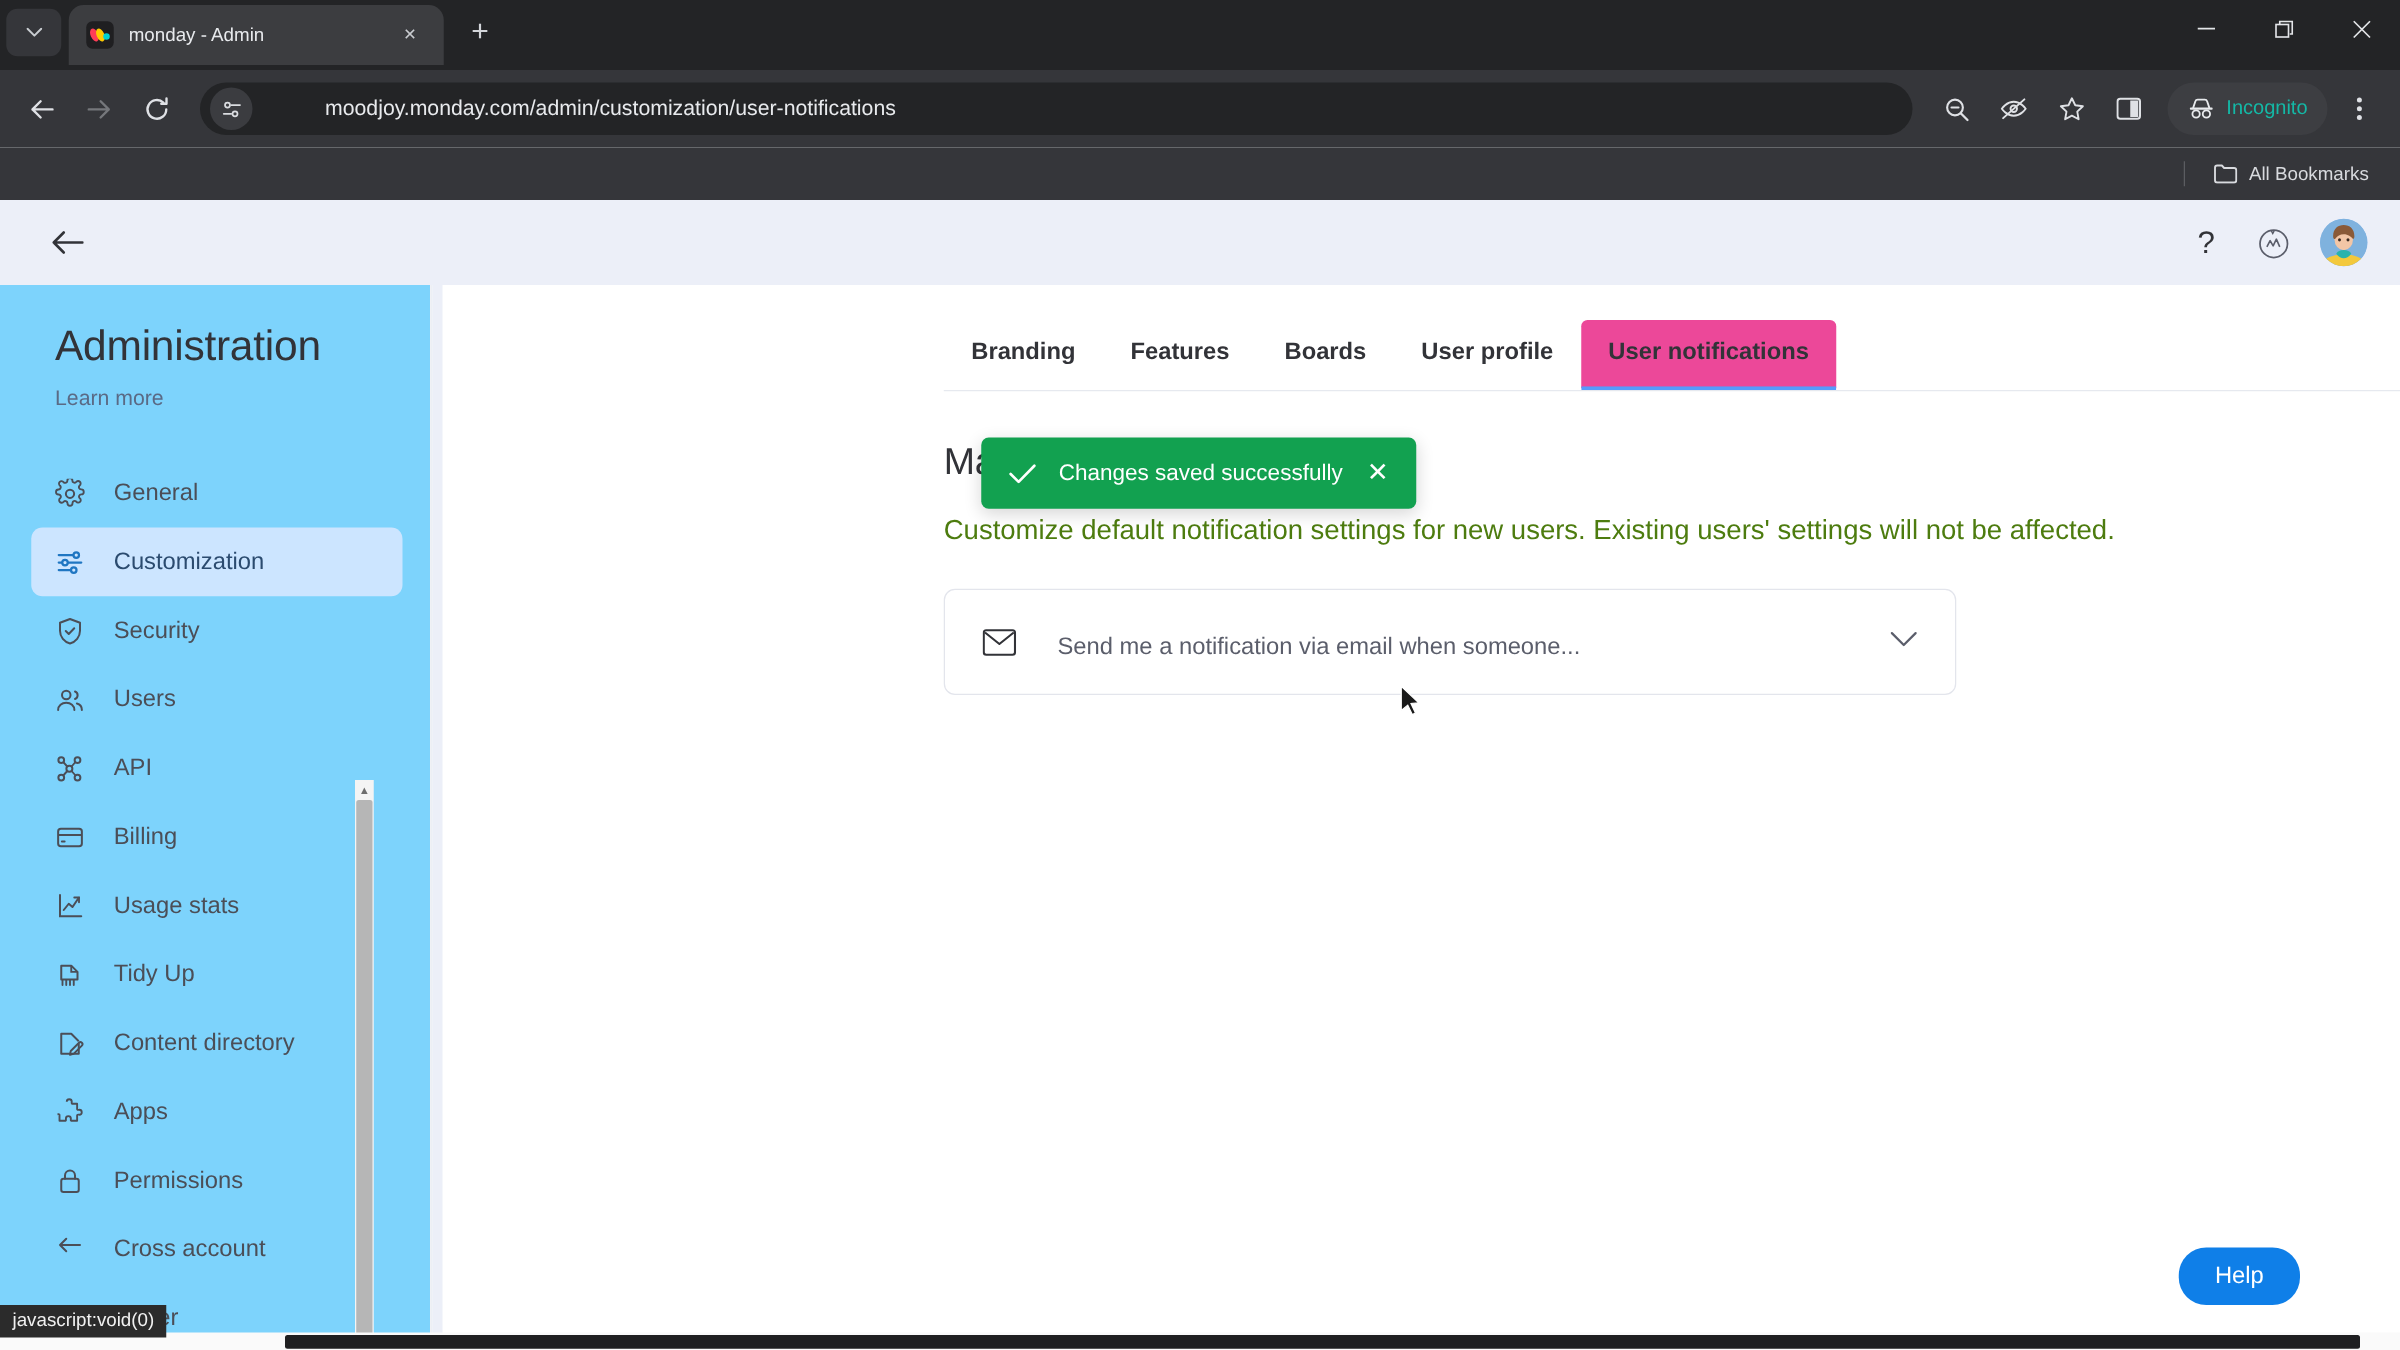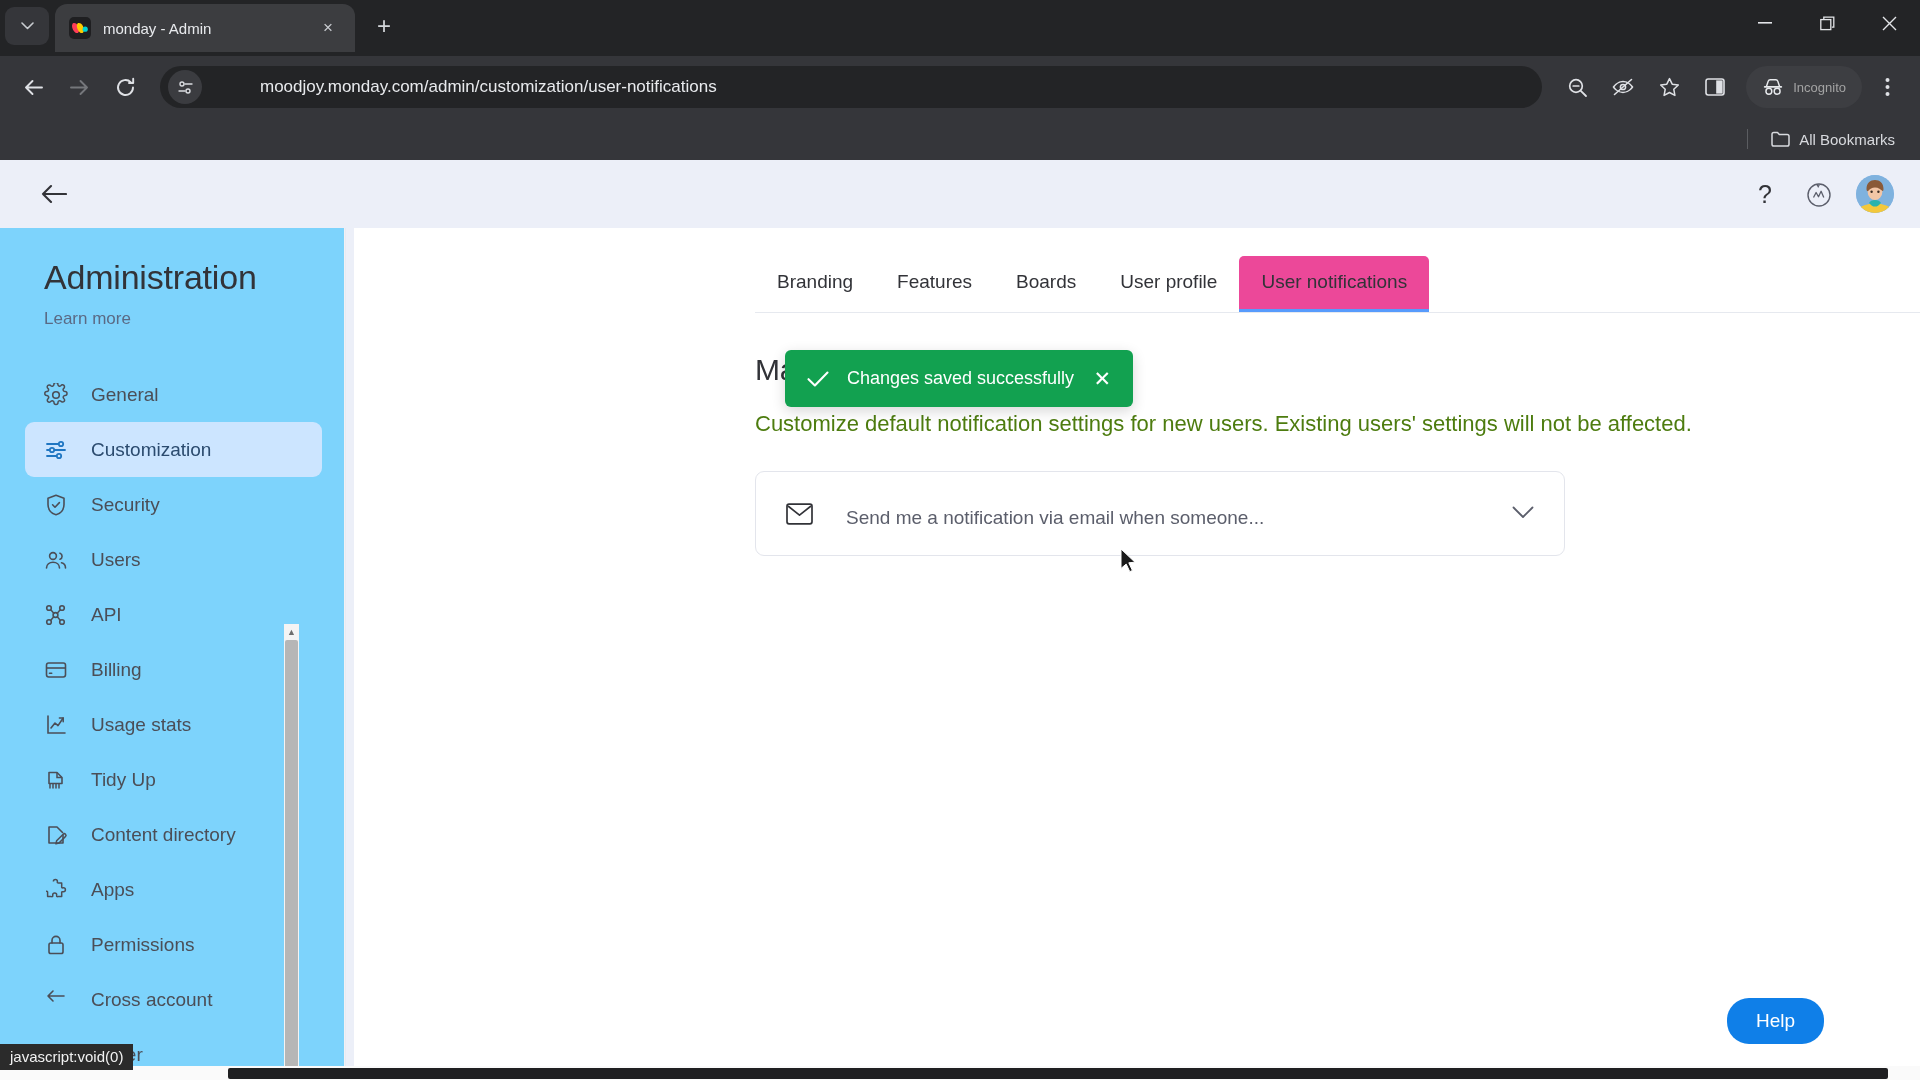--- a/index.html
+++ b/index.html
@@ -120,21 +120,21 @@
     color: #dfe1e5; border-radius: 50%;
     flex: 0 0 auto;
   }
   .incognito-pill {
     height: 42px;
     display: flex; align-items: center;
     gap: 9px;
     padding: 0 16px;
     background: #3d3e42;
     border-radius: 21px;
-    color: #a3a3a3; font-size: 13px;
+    color: #14b8a6; font-size: 16px;
     margin-left: 6px;
     flex: 0 0 auto;
   }
 
   .bookmarkbar {
     height: 42px;
     background: #35363a;
     display: flex; align-items: center;
     justify-content: flex-end;
     padding-right: 16px;
@@ -281,20 +281,21 @@
     margin-left: 371px;
     margin-top: 28px;
     border-bottom: 1px solid #e6e9ef;
     width: calc(100% - 371px);
   }
   .tab-item {
     padding: 15px 22px 16px 22px;
     font-size: 19px;
     color: #323338;
     white-space: nowrap;
+    font-weight: bold;
   }
   .tab-item.active {
     background: #ec4899;
     color: #323338;
     border-bottom: 3px solid #579bfc;
     border-radius: 5px 5px 0 0;
   }
 
   .panel {
     margin-left: 371px;
@@ -343,21 +344,21 @@
   .toast-msg {
     color: #ffffff; font-size: 18px;
     margin-left: 18px;
     flex: 1 1 auto;
   }
   .toast-close { color: #ffffff; font-size: 21px; flex: 0 0 auto; line-height: 1;}
 
   
   .help-btn {
     position: absolute;
-    right: 96px; bottom: 36px;
+    right: 80px; bottom: 36px;
     background: #0f7fe8;
     color: #fff;
     font-size: 19px;
     padding: 12px 29px;
     border-radius: 22px;
     border: none;
     z-index: 20;
   }
 
   

